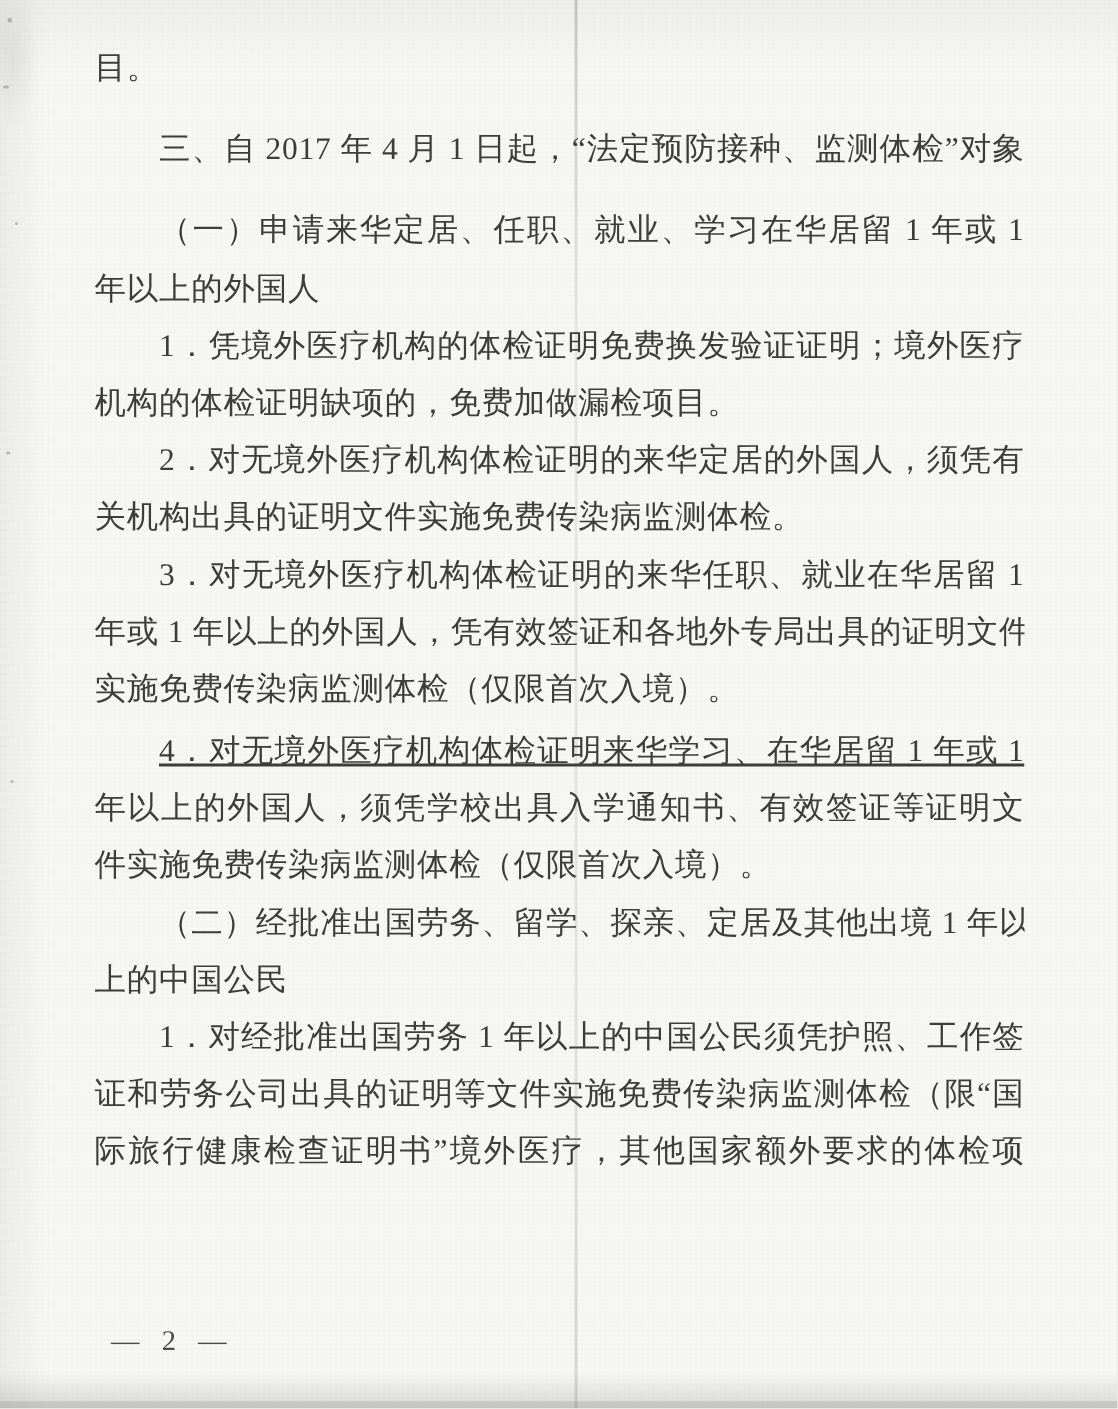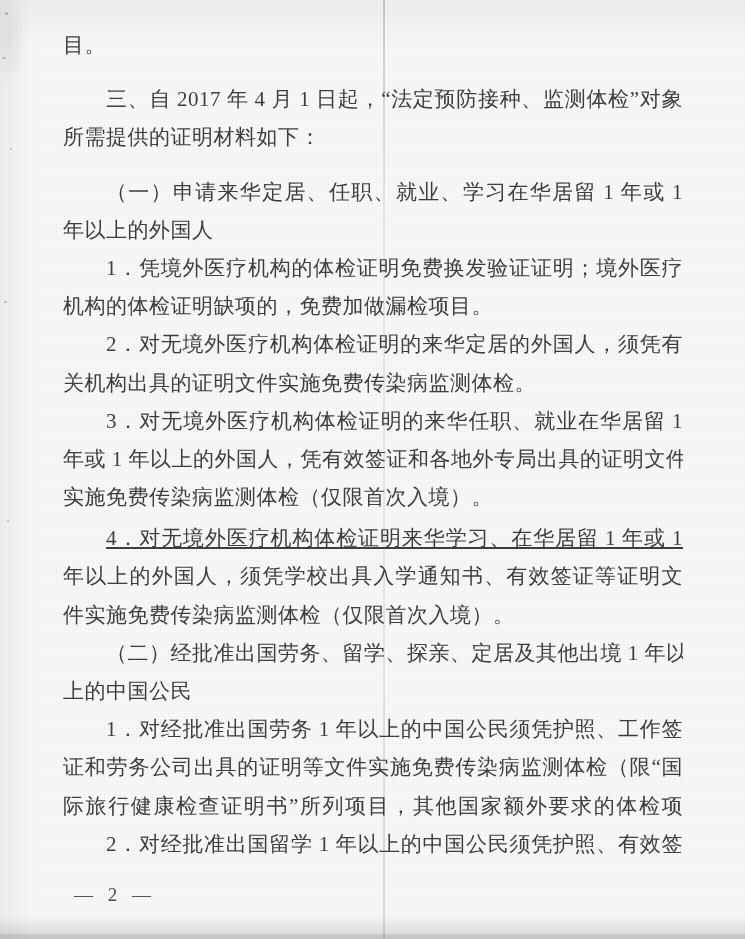--- a/index.html
+++ b/index.html
@@ -79,37 +79,35 @@
   <div class="smudge"></div>
   <div class="speck sp1"></div>
   <div class="speck sp2"></div>
   <div class="speck sp3"></div>
   <div class="speck sp4"></div>
   <div class="speck sp5"></div>
 
   <div class="text-block">
     <div class="line">目。</div>
     <div class="line indent full m6">三、自 2017 年 4 月 1 日起，“法定预防接种、监测体检”对象</div>
-    <div class="line">所需提供的证明材料如下：</div>
     <div class="line indent full m4">（一）申请来华定居、任职、就业、学习在华居留 1 年或 1</div>
     <div class="line">年以上的外国人</div>
     <div class="line indent full">1．凭境外医疗机构的体检证明免费换发验证证明；境外医疗</div>
     <div class="line">机构的体检证明缺项的，免费加做漏检项目。</div>
     <div class="line indent full">2．对无境外医疗机构体检证明的来华定居的外国人，须凭有</div>
     <div class="line">关机构出具的证明文件实施免费传染病监测体检。</div>
     <div class="line indent full">3．对无境外医疗机构体检证明的来华任职、就业在华居留 1</div>
     <div class="line full">年或 1 年以上的外国人，凭有效签证和各地外专局出具的证明文件</div>
     <div class="line">实施免费传染病监测体检（仅限首次入境）。</div>
     <div class="line indent full m3">4．对无境外医疗机构体检证明来华学习、在华居留 1 年或 1</div>
     <div class="line full">年以上的外国人，须凭学校出具入学通知书、有效签证等证明文</div>
     <div class="line">件实施免费传染病监测体检（仅限首次入境）。</div>
     <div class="line indent full">（二）经批准出国劳务、留学、探亲、定居及其他出境 1 年以</div>
     <div class="line">上的中国公民</div>
     <div class="line indent full">1．对经批准出国劳务 1 年以上的中国公民须凭护照、工作签</div>
     <div class="line full">证和劳务公司出具的证明等文件实施免费传染病监测体检（限“国</div>
-    <div class="line full">际旅行健康检查证明书”所列项目，其他国家额外要求的体检项</div>
-    <div class="line indent full">2．对经批准出国留学 1 年以上的中国公民须凭护照、有效签</div>
+    <div class="line full">际旅行健康检查证明书”境外医疗，其他国家额外要求的体检项</div>
   </div>
 
   <div class="page-number">— 2 —</div>
 
   <div class="bottom-edge"></div>
 </div>
 
 </body></html>

